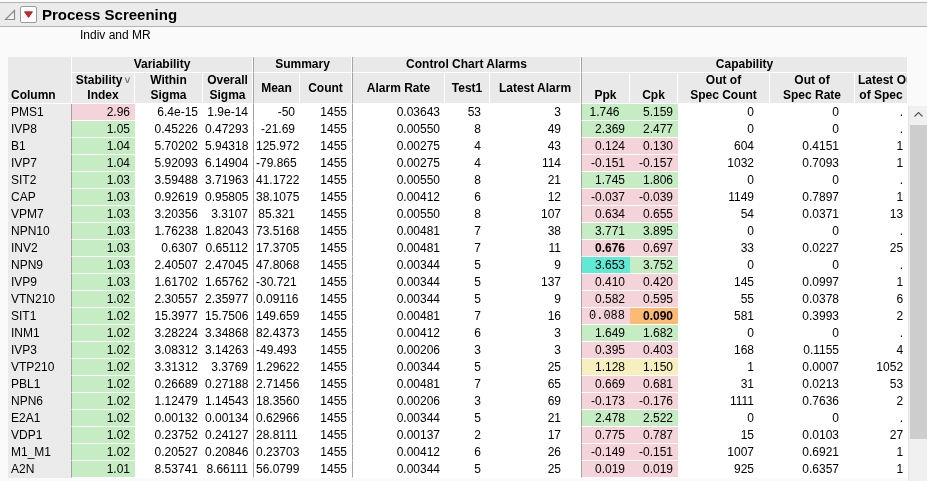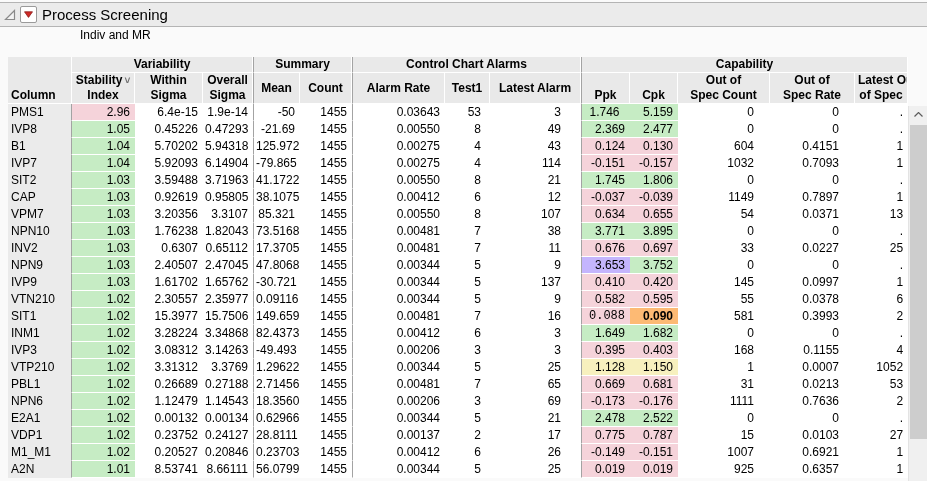--- a/index.html
+++ b/index.html
@@ -17,21 +17,21 @@
     border-top:1px solid #b4b4b4; border-bottom:1px solid #b4b4b4;
     display:flex; align-items:center;
   }
   .disclosure { margin-left:4px; width:12px; height:12px; flex:0 0 auto; }
   .redbtn {
     margin-left:4px; width:17px; height:17px; flex:0 0 auto;
     background:#ffffff; border:1px solid #9a9a9a; border-radius:2px;
     display:flex; align-items:center; justify-content:center;
     cursor:pointer;
   }
-  .title { margin-left:5px; font-size:15px; font-weight:normal; white-space:nowrap; }
+  .title { margin-left:5px; font-size:15px; font-weight:bold; white-space:nowrap; }
   .subtitle { position:absolute; left:80px; top:28px; font-size:12px; }
 
   
   table.report {
     position:absolute; left:8px; top:57px;
     border-collapse:separate; border-spacing:0;
     table-layout:fixed; width:900px;
     font-size:12px;
   }
   th, td { overflow:hidden; white-space:nowrap; }
@@ -281,37 +281,37 @@
       <tr>
         <td class="rowname">INV2</td>
         <td style="background: rgb(198, 236, 196);">1.03</td>
         <td>0.6307</td>
         <td>0.65112</td>
         <td class="bl">17.3705</td>
         <td>1455</td>
         <td class="bl">0.00481</td>
         <td class="padC">7</td>
         <td class="padA">11</td>
-        <td class="bl" style="background: rgb(245, 211, 218);">0.676</td>
+        <td class="bl" style="background: rgb(245, 211, 218); font-weight: bold;">0.676</td>
         <td style="background: rgb(245, 211, 218);">0.697</td>
         <td class="padB">33</td>
         <td class="padB">0.0227</td>
         <td>25</td>
       </tr>
       <tr>
         <td class="rowname">NPN9</td>
         <td style="background: rgb(198, 236, 196);">1.03</td>
         <td>2.40507</td>
         <td>2.47045</td>
         <td class="bl">47.8068</td>
         <td>1455</td>
         <td class="bl">0.00344</td>
         <td class="padC">5</td>
         <td class="padA">9</td>
-        <td class="bl" style="background: #c4b5fd;">3.653</td>
+        <td class="bl" style="background: #5eead4;">3.653</td>
         <td style="background: rgb(198, 236, 196);">3.752</td>
         <td class="padB">0</td>
         <td class="padB">0</td>
         <td>.</td>
       </tr>
       <tr>
         <td class="rowname">IVP9</td>
         <td style="background: rgb(198, 236, 196);">1.03</td>
         <td>1.61702</td>
         <td>1.65762</td>

